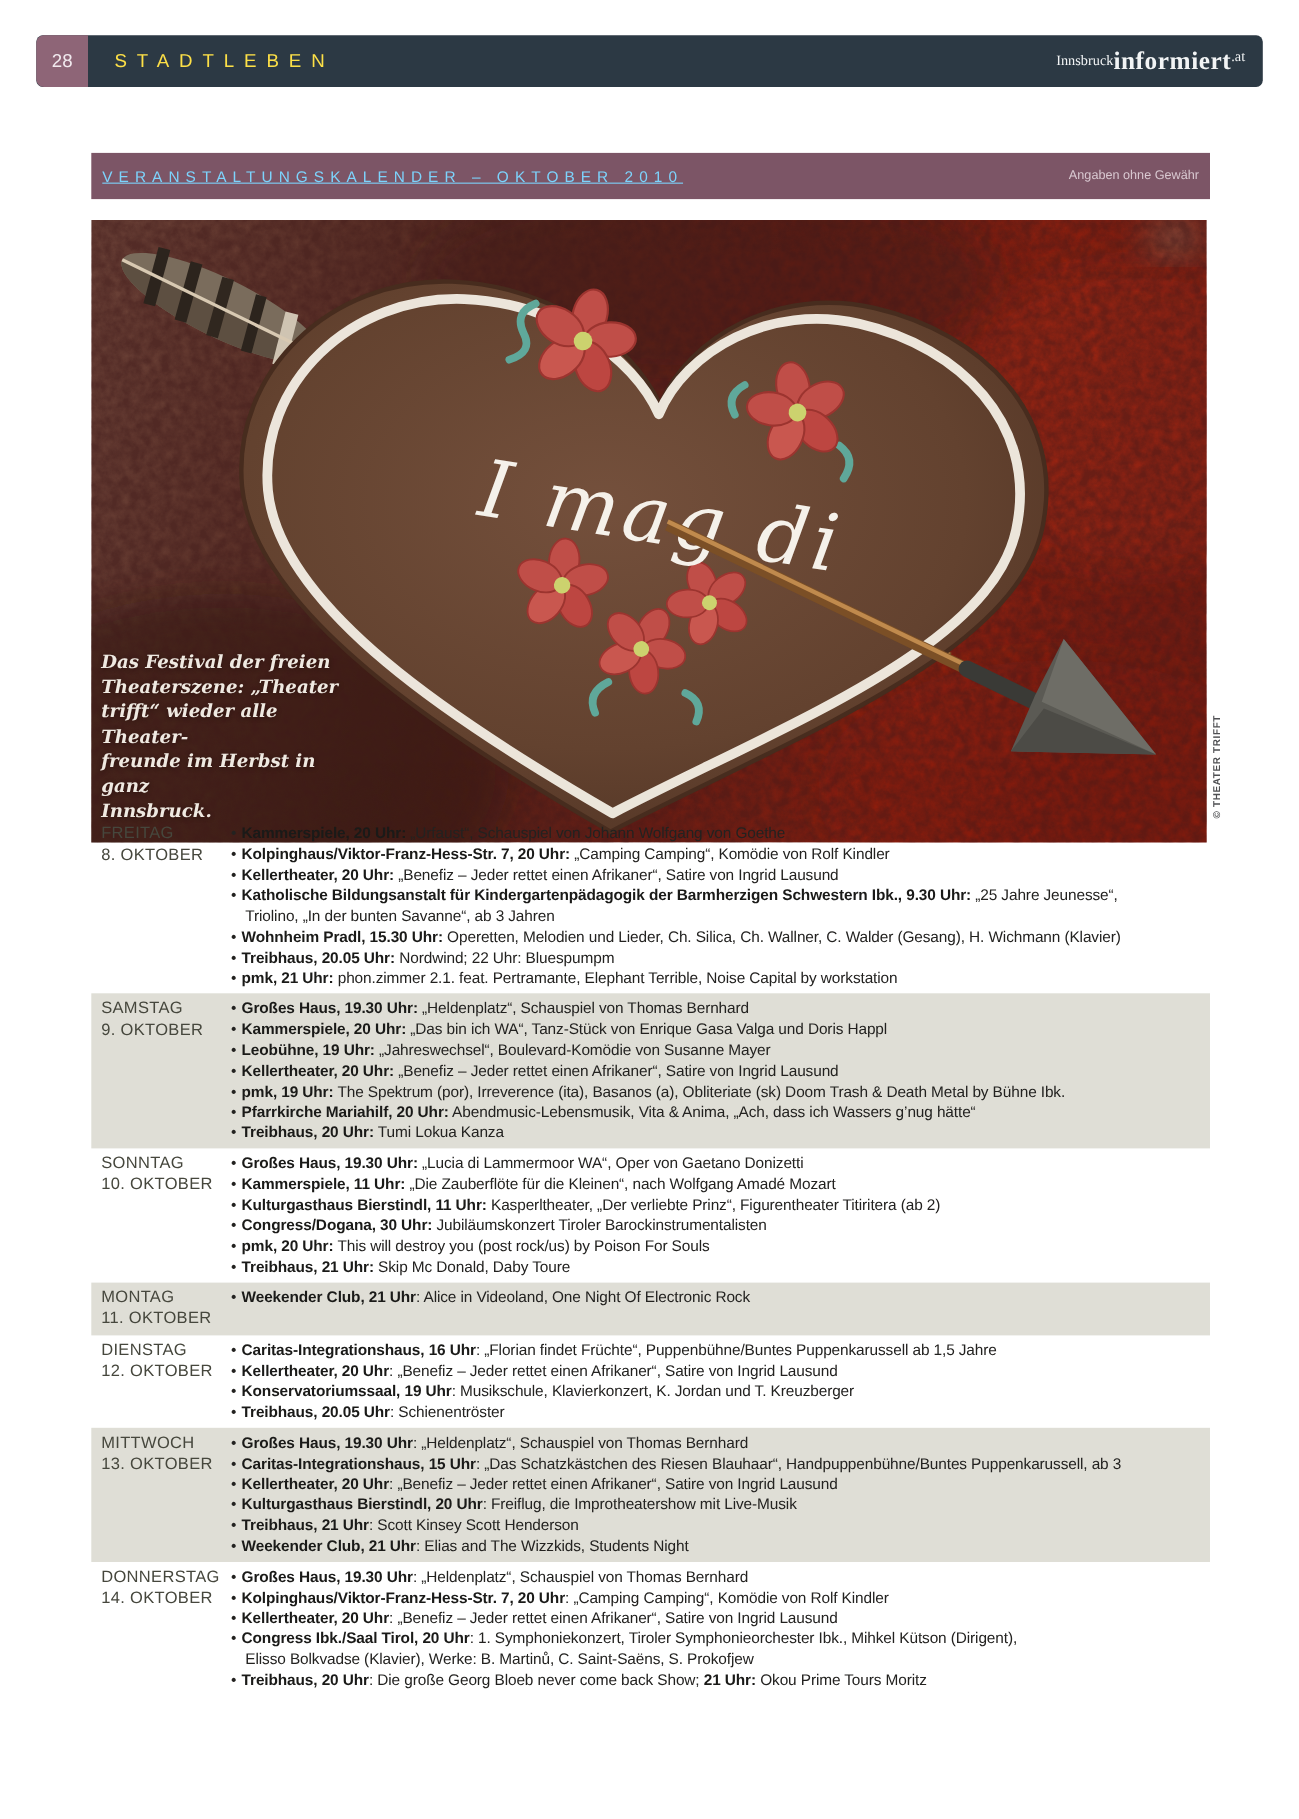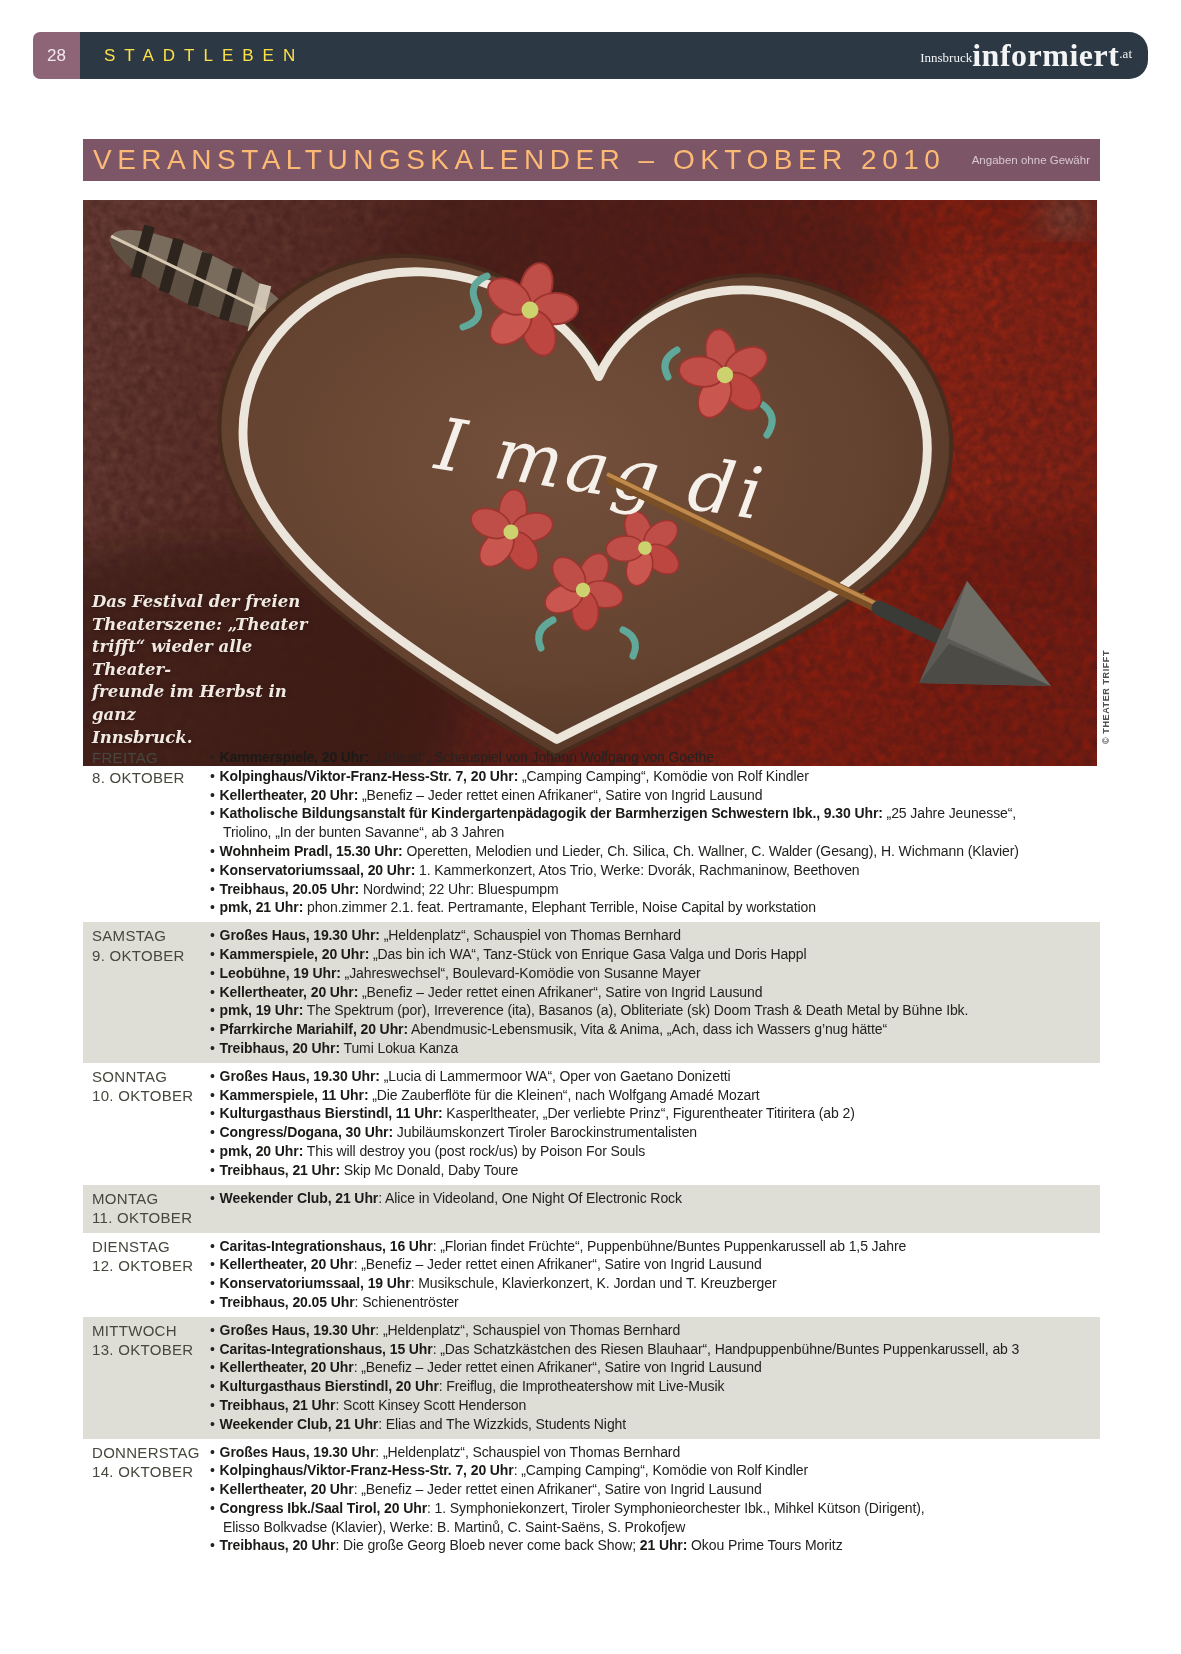--- a/index.html
+++ b/index.html
@@ -1,34 +1,34 @@
 <!DOCTYPE html>
 <html style="--header-bar: #2c3944; --page-number-tab: #8e6577; --title-bar: #7c5566; --shaded-row: #dfded6; --body-text: #232220; --day-label: #46473d;"><head>
 <meta charset="utf-8">
 <style>
   html,body{margin:0;padding:0;background:#ffffff;}
   .page{position:relative;width:1181px;height:1654px;background:#ffffff;overflow:hidden;
         font-family:"Liberation Sans",sans-serif;color:var(--body-text,#232220);}
 
   
   .topbar{position:absolute;left:33px;top:32px;width:1115px;height:47px;
-          background:var(--header-bar,#2c3944);border-radius:19px;display:flex;align-items:center;}
+          background:var(--header-bar,#2c3944);border-radius:6px;display:flex;align-items:center;}
   .page-num-tab{width:47px;height:47px;background:var(--page-number-tab,#8e6577);
           border-radius:7px 0 0 7px;display:flex;align-items:center;justify-content:center;
           color:#f1e9ee;font-size:17px;}
   .section-title{margin-left:24px;color:#fde047;font-size:17px;letter-spacing:9px;font-weight:500;}
   .brand{margin-left:auto;margin-right:16px;color:#f2f4f5;font-family:"Liberation Serif",serif;white-space:nowrap;}
   .brand .b1{font-size:13px;position:relative;top:-4px;}
-  .brand .b2{font-size:32px;font-weight:600;letter-spacing:0.5px;}
+  .brand .b2{font-size:23px;font-weight:600;letter-spacing:0.5px;}
   .brand .b3{font-size:13px;position:relative;top:-8px;}
 
   
   .titlebar{position:absolute;left:83px;top:139px;width:1017px;height:42px;
             background:var(--title-bar,#7c5566);display:flex;align-items:center;}
-  .titlebar .kal-title{margin-left:10px;color:#fdba74;font-size:28px;letter-spacing:5.5px;font-weight:400;}
+  .titlebar .kal-title{margin-left:10px;color:#7dd3fc;font-size:14px;letter-spacing:5.5px;font-weight:400;text-decoration:underline;}
   .titlebar .kal-note{margin-left:auto;margin-right:10px;color:#d9c9d1;font-size:11.5px;}
 
   
   .photo{position:absolute;left:83px;top:200px;width:1014px;height:566px;}
   .photo svg{display:block;width:100%;height:100%;}
   .photo-caption{position:absolute;left:92px;top:591px;width:230px;
         font-family:"DejaVu Serif",serif;font-style:italic;font-weight:600;
         font-size:16.5px;line-height:22.6px;color:#efe9e1;
         text-shadow:0 1px 5px rgba(20,5,5,0.45);}
   .photo-credit{position:absolute;left:1101px;top:744px;transform-origin:0 0;transform:rotate(-90deg);
@@ -165,21 +165,20 @@
         <div class="day-col">
           <div>FREITAG</div>
           <div>8. OKTOBER</div>
         </div>
         <div class="events-col">
           <p class="event"><span class="bullet">• </span><strong>Kammerspiele, 20 Uhr:</strong><span> „Urfaust“, Schauspiel von Johann Wolfgang von Goethe</span></p>
           <p class="event"><span class="bullet">• </span><strong>Kolpinghaus/Viktor-Franz-Hess-Str. 7, 20 Uhr:</strong><span> „Camping Camping“, Komödie von Rolf Kindler</span></p>
           <p class="event"><span class="bullet">• </span><strong>Kellertheater, 20 Uhr:</strong><span> „Benefiz – Jeder rettet einen Afrikaner“, Satire von Ingrid Lausund</span></p>
           <p class="event"><span class="bullet">• </span><strong>Katholische Bildungsanstalt für Kindergartenpädagogik der Barmherzigen Schwestern Ibk., 9.30 Uhr:</strong><span> „25 Jahre Jeunesse“,</span><br><span>Triolino, „In der bunten Savanne“, ab 3 Jahren</span></p>
           <p class="event"><span class="bullet">• </span><strong>Wohnheim Pradl, 15.30 Uhr:</strong><span> Operetten, Melodien und Lieder, Ch. Silica, Ch. Wallner, C. Walder (Gesang), H. Wichmann (Klavier)</span></p>
-          <p class="event"><span class="bullet">• </span><strong>Konservatoriumssaal, 20 Uhr:</strong><span> 1. Kammerkonzert, Atos Trio, Werke: Dvorák, Rachmaninow, Beethoven</span></p>
           <p class="event"><span class="bullet">• </span><strong>Treibhaus, 20.05 Uhr:</strong><span> Nordwind; 22 Uhr: Bluespumpm</span></p>
           <p class="event"><span class="bullet">• </span><strong>pmk, 21 Uhr:</strong><span> phon.zimmer 2.1. feat. Pertramante, Elephant Terrible, Noise Capital by workstation</span></p>
         </div>
       </div>
       <div class="day-block shaded">
         <div class="day-col">
           <div>SAMSTAG</div>
           <div>9. OKTOBER</div>
         </div>
         <div class="events-col">

